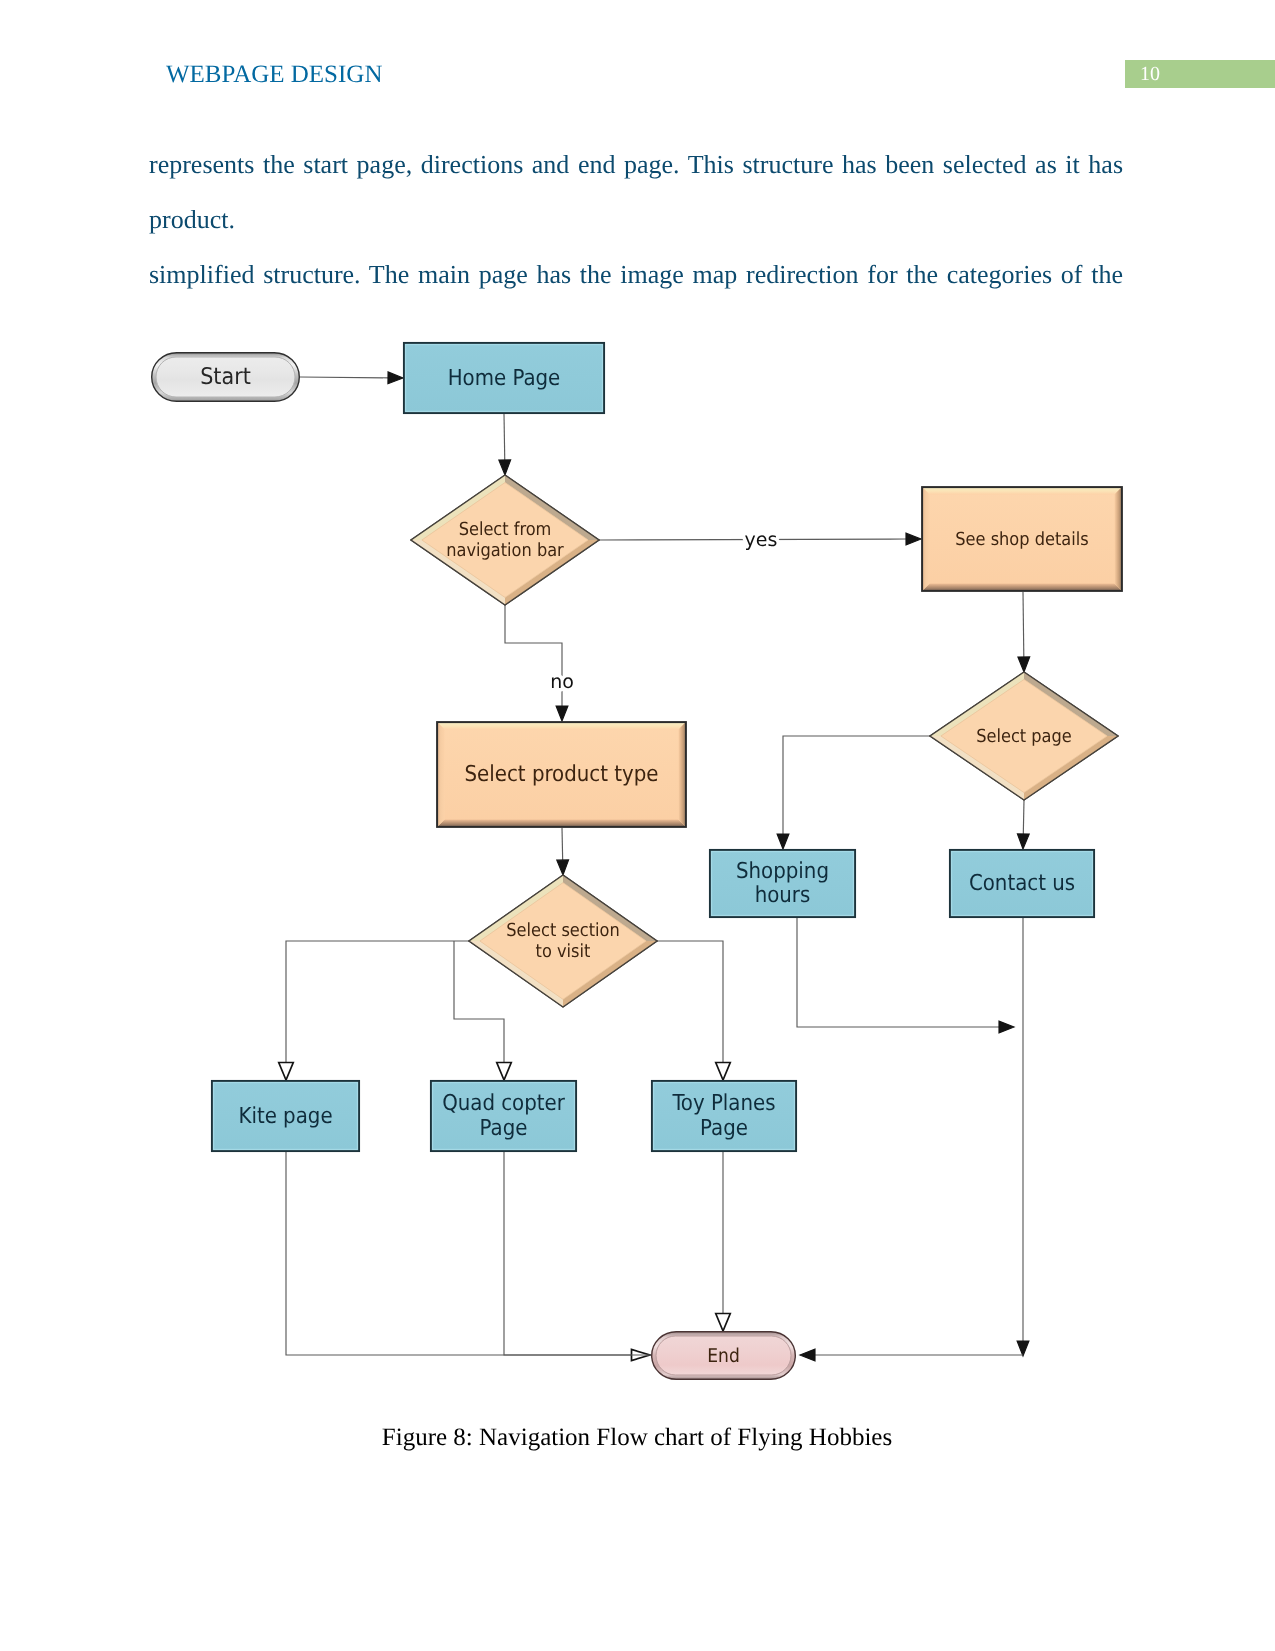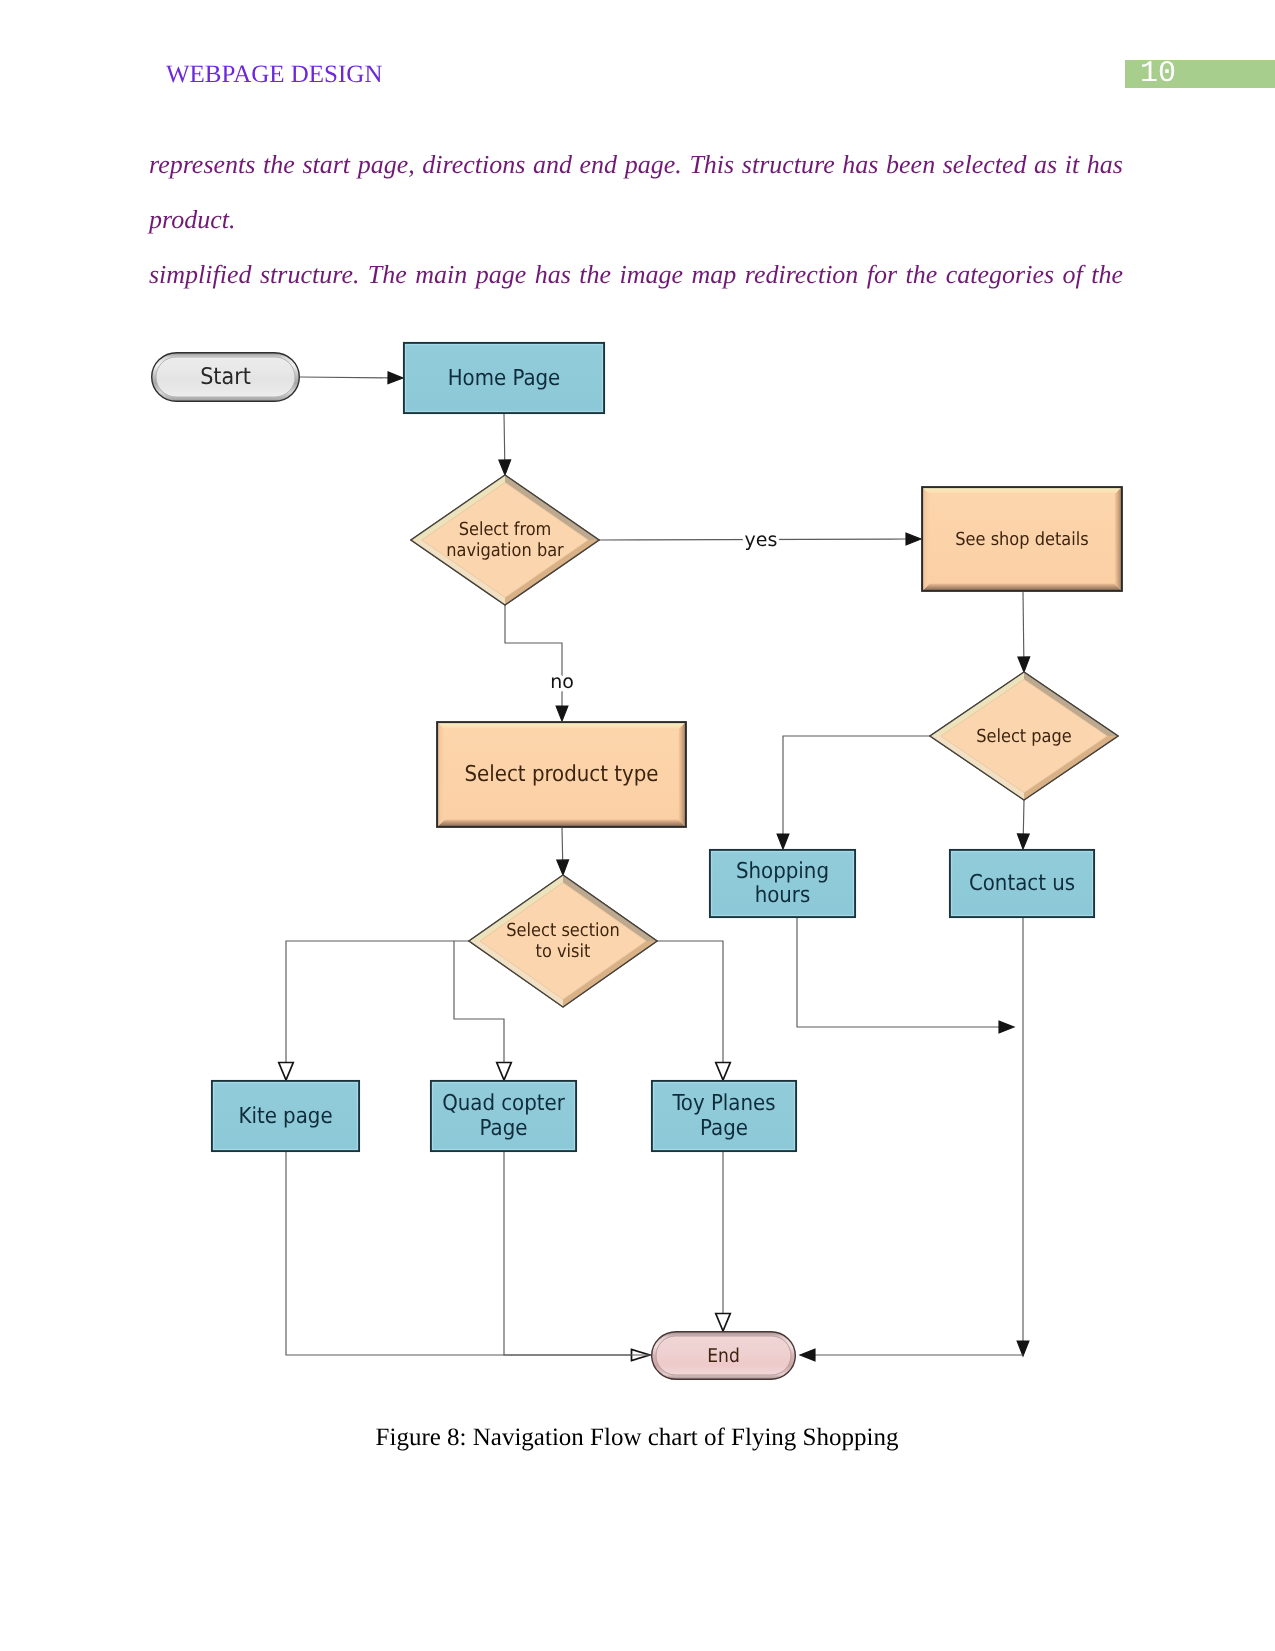--- a/index.html
+++ b/index.html
@@ -1,21 +1,21 @@
 <!DOCTYPE html>
 <html><head>
 <meta charset="utf-8">
 <style>
   html,body{margin:0;padding:0;}
   body{width:1275px;height:1651px;background:#ffffff;-webkit-font-smoothing:antialiased;text-rendering:geometricPrecision;font-family:"Liberation Serif",serif;position:relative;overflow:hidden;}
   .page{position:absolute;inset:0;will-change:transform;}
   #hdr-bar{position:absolute;left:1125px;top:60px;width:150px;height:28px;background:#a8ce8d;}
-  #hdr-num{position:absolute;left:1140px;top:60px;color:#ffffff;font-size:30px;line-height:28px;font-family:Liberation Mono, monospace;}
-  #hdr-title{position:absolute;left:166px;top:61px;font-size:25px;line-height:28px;color:#6d28d9;}
-  #body-text{position:absolute;left:149px;top:137px;width:974px;font-size:26px;line-height:55px;text-align:justify;color:#701a75;font-style:italic;}
+  #hdr-num{position:absolute;left:1140px;top:60px;color:#ffffff;font-size:20px;line-height:28px;font-family:Liberation Serif, serif;}
+  #hdr-title{position:absolute;left:166px;top:61px;font-size:25px;line-height:28px;color:#0369a1;}
+  #body-text{position:absolute;left:149px;top:137px;width:974px;font-size:26px;line-height:55px;text-align:justify;color:#0c4a6e;}
   #body-text .ln{display:block;text-align:justify;text-align-last:justify;}
   #body-text .ln.last{text-align-last:left;}
   #caption{position:absolute;left:149px;top:1424px;width:976px;text-align:center;font-size:25px;color:#000;}
   #caption b{font-weight:normal;}
   #flow{position:absolute;left:0;top:0;width:1275px;height:1651px;}
   #flow text{-webkit-font-smoothing:antialiased;font-family:"DejaVu Sans",sans-serif;font-stretch:condensed;}
   #flow-nodes,#flow-labels{will-change:transform;}
 </style>
 </head>
 <body>
@@ -261,15 +261,15 @@
         </g>
       </g>
     <g id="flow-labels">
         <text x="761" y="540" font-size="19" font-family="&quot;DejaVu Sans&quot;, sans-serif" style="font-stretch:normal" fill="#ffffff" stroke="#ffffff" stroke-width="7" stroke-linejoin="round" text-anchor="middle" dominant-baseline="central">yes</text>
         <text x="761" y="540" font-size="19" font-family="&quot;DejaVu Sans&quot;, sans-serif" style="font-stretch:normal" fill="#111111" text-anchor="middle" dominant-baseline="central">yes</text>
         <text x="562" y="682" font-size="19" font-family="&quot;DejaVu Sans&quot;, sans-serif" style="font-stretch:normal" fill="#ffffff" stroke="#ffffff" stroke-width="7" stroke-linejoin="round" text-anchor="middle" dominant-baseline="central">no</text>
         <text x="562" y="682" font-size="19" font-family="&quot;DejaVu Sans&quot;, sans-serif" style="font-stretch:normal" fill="#111111" text-anchor="middle" dominant-baseline="central">no</text>
       </g>
   </svg>
   <div id="caption">
-    <b>Figure 8:</b><span> Navigation Flow chart of Flying Shopping</span>
+    <b>Figure 8:</b><span> Navigation Flow chart of Flying Hobbies</span>
   </div>
 </div>
 
 </body></html>

